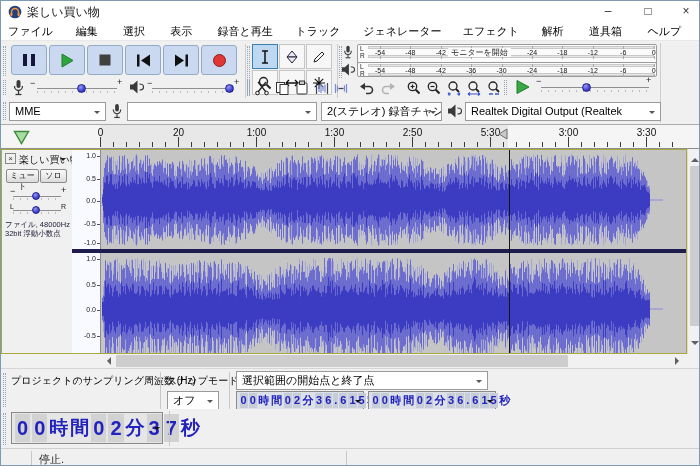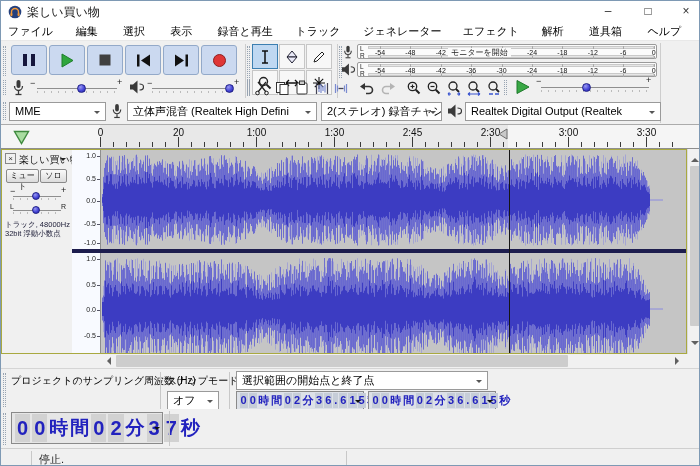--- a/index.html
+++ b/index.html
@@ -189,21 +189,21 @@
           <path d="M8 2 V14 M2 8 H14 M3.8 3.8 L12.2 12.2 M12.2 3.8 L3.8 12.2" stroke="#111" stroke-width="1.1"></path>
         </svg>
     </div>
 
     <svg class="abs" style="left:341px;top:4px" width="12" height="14" viewBox="0 0 13 17">
       <rect x="4.5" y="1" width="4" height="8" rx="2" fill="#3A3A3A"></rect>
         <path d="M2.5 7 a4 4.5 0 0 0 8 0" stroke="#3A3A3A" fill="none" stroke-width="1.3"></path>
         <line x1="6.5" y1="12" x2="6.5" y2="15" stroke="#3A3A3A" stroke-width="1.3"></line>
         <line x1="3.5" y1="15.5" x2="9.5" y2="15.5" stroke="#3A3A3A" stroke-width="1.3"></line>
     </svg>
-    <div class="abs meterbox" style="left:356px;top:3px;width:300px;height:15px" id="mscale-rec">
+    <div class="abs meterbox" style="left:356px;top:3px;width:300px;height:31px" id="mscale-rec">
       <span class="mlr" style="top:1px">L</span>
       <span class="mlr" style="top:8px">R</span>
       <div class="mbar" style="top:1px"></div>
       <div class="mbar" style="top:10px"></div>
 
     <span class="mnum" style="left: 22px;">-54</span>
         <i class="mtick" style="left: 22px; top: 1px;"></i>
         <i class="mtick" style="left: 22px; top: 11px;"></i>
         <span class="mnum" style="left: 52.4px;">-48</span>
         <i class="mtick" style="left: 52.4px; top: 1px;"></i>
@@ -369,21 +369,21 @@
     <div class="abs combo" style="left:8px;top:61px;width:97px;height:19px">
       <span>MME</span><i class="chev"></i>
     </div>
     <svg class="abs" style="left:110px;top:62px" width="12" height="16" viewBox="0 0 13 17">
       <rect x="4.5" y="1" width="4" height="8" rx="2" fill="#3A3A3A"></rect>
         <path d="M2.5 7 a4 4.5 0 0 0 8 0" stroke="#3A3A3A" fill="none" stroke-width="1.3"></path>
         <line x1="6.5" y1="12" x2="6.5" y2="15" stroke="#3A3A3A" stroke-width="1.3"></line>
         <line x1="3.5" y1="15.5" x2="9.5" y2="15.5" stroke="#3A3A3A" stroke-width="1.3"></line>
     </svg>
     <div class="abs combo" style="left:126px;top:61px;width:190px;height:19px">
-      <span>立体声混音 (Realtek High Defini</span><i class="chev"></i>
+      <i class="chev"></i>
     </div>
     <div class="abs combo" style="left:320px;top:61px;width:121px;height:19px">
       <span>2(ステレオ) 録音チャンネル</span><i class="chev"></i>
     </div>
     <svg class="abs" style="left:446px;top:63px" width="15" height="14" viewBox="0 0 15 14">
       <polygon points="1,4.5 4,4.5 8.5,0.5 8.5,13.5 4,9.5 1,9.5" fill="#3A3A3A"></polygon>
         <path d="M10.5 4 a4 3 0 0 1 0 6" stroke="#3A3A3A" fill="none" stroke-width="1.2"></path>
     </svg>
     <div class="abs combo" style="left:464px;top:61px;width:196px;height:19px">
       <span>Realtek Digital Output (Realtek</span><i class="chev"></i>
@@ -396,22 +396,22 @@
     </svg>
     <div class="abs" style="left:99px;top:0;width:408px;height:23px;background:rgba(0,0,0,0.05)"></div>
     <svg class="abs" style="left:0;top:0" width="700" height="24">
       <path id="tick-path" stroke="#3A3A3A" fill="none" d="M99.5 12V22M112.5 17V22M125.5 17V22M138.5 17V22M151.5 17V22M164.5 17V22M177.5 12V22M190.5 17V22M203.5 17V22M216.5 17V22M229.5 17V22M242.5 17V22M255.5 12V22M268.5 17V22M281.5 17V22M294.5 17V22M307.5 17V22M320.5 17V22M333.5 12V22M346.5 17V22M359.5 17V22M372.5 17V22M385.5 17V22M398.5 17V22M411.5 12V22M424.5 17V22M437.5 17V22M450.5 17V22M463.5 17V22M476.5 17V22M489.5 12V22M502.5 17V22M515.5 17V22M528.5 17V22M541.5 17V22M554.5 17V22M567.5 12V22M580.5 17V22M593.5 17V22M606.5 17V22M619.5 17V22M632.5 17V22M645.5 12V22M658.5 17V22M671.5 17V22"></path>
     </svg>
     <div class="abs" id="tl-labels" style="left:0;top:0;width:700px;height:24px">
         <span class="tl-label" style="left: 99.5px;">0</span>
         <span class="tl-label" style="left: 177.5px;">20</span>
         <span class="tl-label" style="left: 255.5px;">1:00</span>
         <span class="tl-label" style="left: 333.5px;">1:30</span>
-        <span class="tl-label" style="left: 411.5px;">2:45</span>
-        <span class="tl-label" style="left: 489.5px;">2:30</span>
+        <span class="tl-label" style="left: 411.5px;">2:50</span>
+        <span class="tl-label" style="left: 489.5px;">5:30</span>
         <span class="tl-label" style="left: 567.5px;">3:00</span>
         <span class="tl-label" style="left: 645.5px;">3:30</span>
       </div>
     <svg class="abs" style="left:497px;top:3px" width="10" height="12">
       <polygon points="9,1 9,11 1,6" fill="#C9C9C9" stroke="#6E6E6E"></polygon>
     </svg>
     <div class="abs" style="left:0;top:23px;width:700px;height:1px;background:#8E8E8E"></div>
   </div>
 
   <div class="canvas abs">
@@ -426,21 +426,21 @@
       <span class="abs pm" style="left:59px;top:36px">+</span>
       <div class="abs slider-track" style="left:11px;top:46px;width:48px"></div>
       <div class="abs slider-ticks" style="left:11px;top:48px;width:48px"></div>
       <div class="abs ball" style="left:30px;top:42px;width:8px;height:8px"></div>
       <span class="abs pm" style="left:8px;top:52px;font-size:7px">L</span>
       <span class="abs pm" style="left:59px;top:52px;font-size:7px">R</span>
       <div class="abs slider-track" style="left:11px;top:60px;width:48px"></div>
       <div class="abs slider-ticks" style="left:11px;top:62px;width:48px"></div>
       <div class="abs ball" style="left:30px;top:56px;width:8px;height:8px"></div>
       <div class="abs" style="left:3px;top:70px;font-size:7.5px;line-height:9px;color:#20203A;white-space:nowrap">
-        <div>トラック, 48000Hz</div>
+        <div>ファイル, 48000Hz</div>
         <div>32bit 浮動小数点</div>
       </div>
     </div>
 
     <div class="abs vruler" style="left:70px;top:0;width:29px;height:99px" id="vscale1">
         <span class="vnum" style="top: 2px;">1.0</span>
         <i class="vtick" style="top: 6px;"></i>
         <span class="vnum" style="top: 25px;">0.5</span>
         <i class="vtick" style="top: 29px;"></i>
         <span class="vnum" style="top: 47px;">0.0</span>

